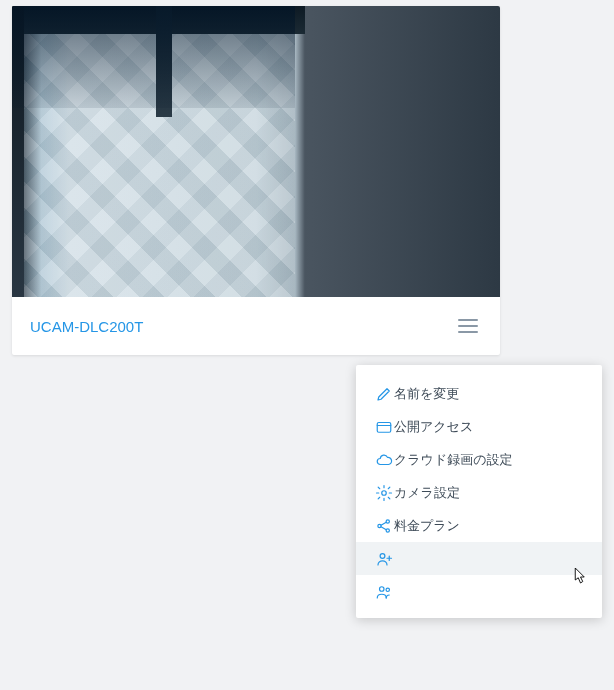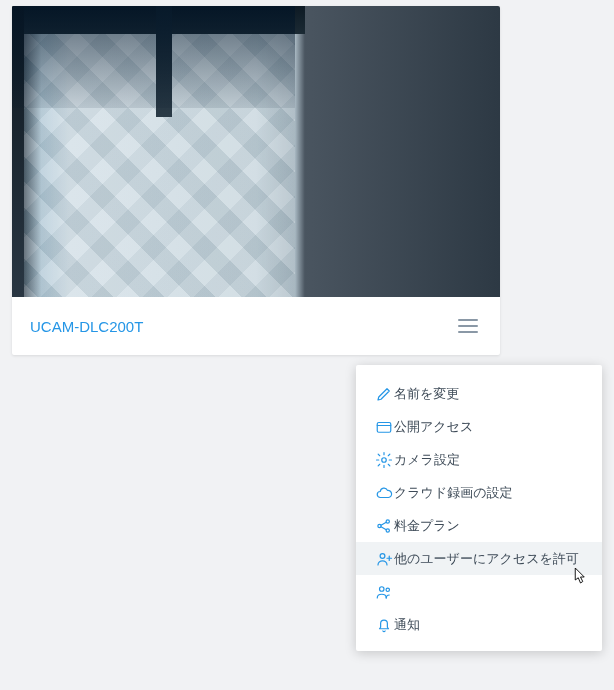--- a/index.html
+++ b/index.html
@@ -159,34 +159,34 @@
           <rect x="3" y="6" width="18" height="13" rx="2"></rect>
           <path d="M3 10h18"></path>
         </svg>
     </span>
     <span class="label">公開アクセス</span>
   </div>
 
   <div class="item">
     <span class="icon">
       <svg viewBox="0 0 24 24">
+          <path d="M7 18a4 4 0 110-8 5 5 0 019.6-1.5A4 4 0 1118 18H7z"></path>
+        </svg>
+    </span>
+    <span class="label">クラウド録画の設定</span>
+  </div>
+
+  <div class="item">
+    <span class="icon">
+      <svg viewBox="0 0 24 24">
           <circle cx="12" cy="12" r="3"></circle>
           <path d="M12 2v3M12 19v3M4.2 4.2l2.1 2.1M17.7 17.7l2.1 2.1M2 12h3M19 12h3M4.2 19.8l2.1-2.1M17.7 6.3l2.1-2.1"></path>
         </svg>
     </span>
     <span class="label">カメラ設定</span>
-  </div>
-
-  <div class="item">
-    <span class="icon">
-      <svg viewBox="0 0 24 24">
-          <path d="M7 18a4 4 0 110-8 5 5 0 019.6-1.5A4 4 0 1118 18H7z"></path>
-        </svg>
-    </span>
-    <span class="label">クラウド録画の設定</span>
   </div>
 
   <div class="item">
     <span class="icon">
       <svg viewBox="0 0 24 24">
           <circle cx="6" cy="12" r="2.2"></circle>
           <circle cx="17" cy="6" r="2.2"></circle>
           <circle cx="17" cy="18" r="2.2"></circle>
           <path d="M8 11l7-4M8 13l7 4"></path>
         </svg>
@@ -195,42 +195,32 @@
   </div>
 
   <div class="item hover">
     <span class="icon">
       <svg viewBox="0 0 24 24">
           <circle cx="10" cy="8" r="3.2"></circle>
           <path d="M4 20c0-3.2 2.8-5.5 6-5.5s6 2.3 6 5.5"></path>
           <path d="M19 8v6M16 11h6"></path>
         </svg>
     </span>
-    <span class="label">他のユーザーにアクセスを許可</span>
   </div>
 
   <div class="item">
     <span class="icon">
       <svg viewBox="0 0 24 24">
           <circle cx="9" cy="8" r="3"></circle>
           <path d="M3 20c0-3 2.6-5 6-5s6 2 6 5"></path>
           <circle cx="17" cy="9" r="2.3"></circle>
           <path d="M15 20c0-2.4 1.7-4 4-4"></path>
         </svg>
     </span>
   </div>
 
-  <div class="item">
-    <span class="icon">
-      <svg viewBox="0 0 24 24">
-          <path d="M6 17h12l-1.5-2V10a4.5 4.5 0 10-9 0v5L6 17z"></path>
-          <path d="M10.5 20a1.8 1.8 0 003 0"></path>
-        </svg>
-    </span>
-    <span class="label">通知</span>
-  </div>
 
 
 </div>
 
 <svg class="cursor" viewBox="0 0 24 28">
   <path d="M7 2 L7 18 L11 15 L14 22 L17 20 L14 14 L19 14 Z" fill="#fff" stroke="#000" stroke-width="1.2"></path>
 </svg>
 
 </body></html>

